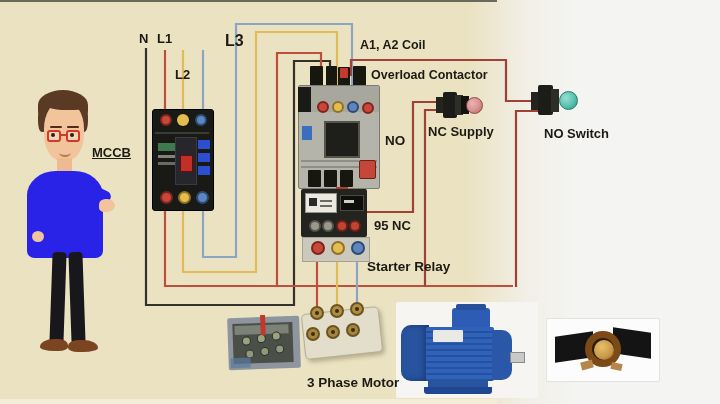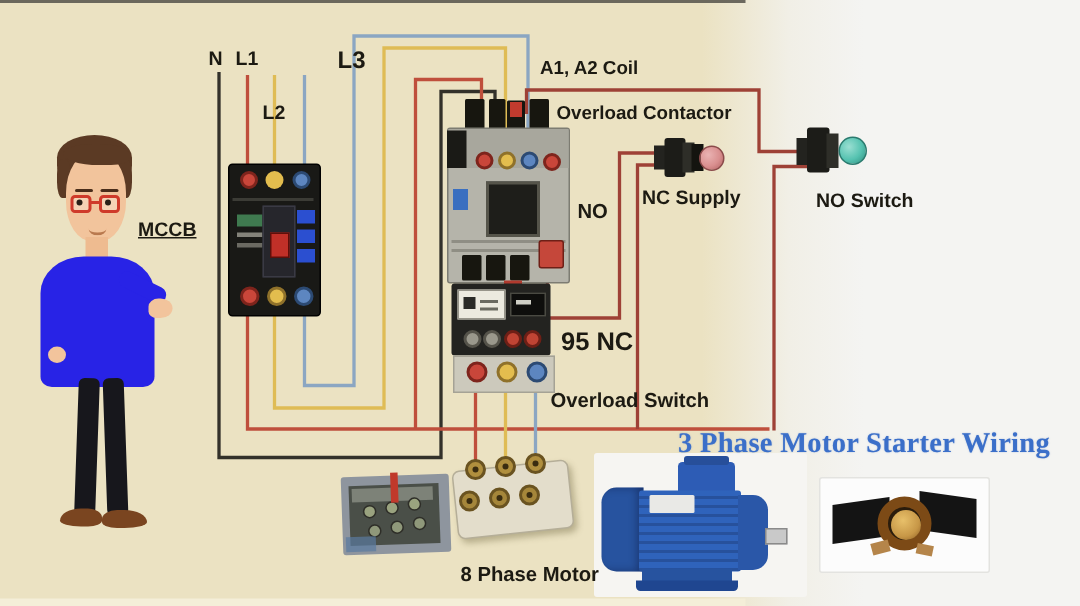--- a/index.html
+++ b/index.html
@@ -218,18 +218,17 @@
   <div class="lbl" style="left:139px;top:32px;font-size:13px;">N</div>
   <div class="lbl" style="left:157px;top:32px;font-size:13px;">L1</div>
   <div class="lbl" style="left:175px;top:32px;font-size:13px;margin-top:36px;">L2</div>
   <div class="lbl" style="left:198px;top:32px;font-size:16px;padding-left:27px;">L3</div>
   <div class="lbl" style="left:92px;top:146px;font-size:13px;text-decoration:underline;">MCCB</div>
   <div class="lbl" style="left:360px;top:39px;font-size:12.5px;">A1, A2 Coil</div>
   <div class="lbl" style="left:371px;top:69px;font-size:12.5px;">Overload Contactor</div>
   <div class="lbl" style="left:385px;top:134px;font-size:13.5px;">NO</div>
   <div class="lbl" style="left:428px;top:125px;font-size:13px;">NC Supply</div>
   <div class="lbl" style="left:531px;top:127px;font-size:13px;padding-left:13px;">NO Switch</div>
-  <div class="lbl" style="left:374px;top:219px;font-size:17px;text-align:right;">95 NC</div>
-  <div class="lbl" style="left:367px;top:260px;font-size:13.5px;">Overload Switch</div>
-  <div class="lbl" style="left:307px;top:376px;font-size:13.5px;">8 Phase Motor</div>
-  <div class="title-blue" style="left:452px;top:285px;">3 Phase Motor Starter Wiring</div>
+  <div class="lbl" style="left:374px;top:219px;font-size:13px;text-align:right;">95 NC</div>
+  <div class="lbl" style="left:367px;top:260px;font-size:13.5px;">Starter Relay</div>
+  <div class="lbl" style="left:307px;top:376px;font-size:13.5px;">3 Phase Motor</div>
 
 </div>
 
 </body></html>

